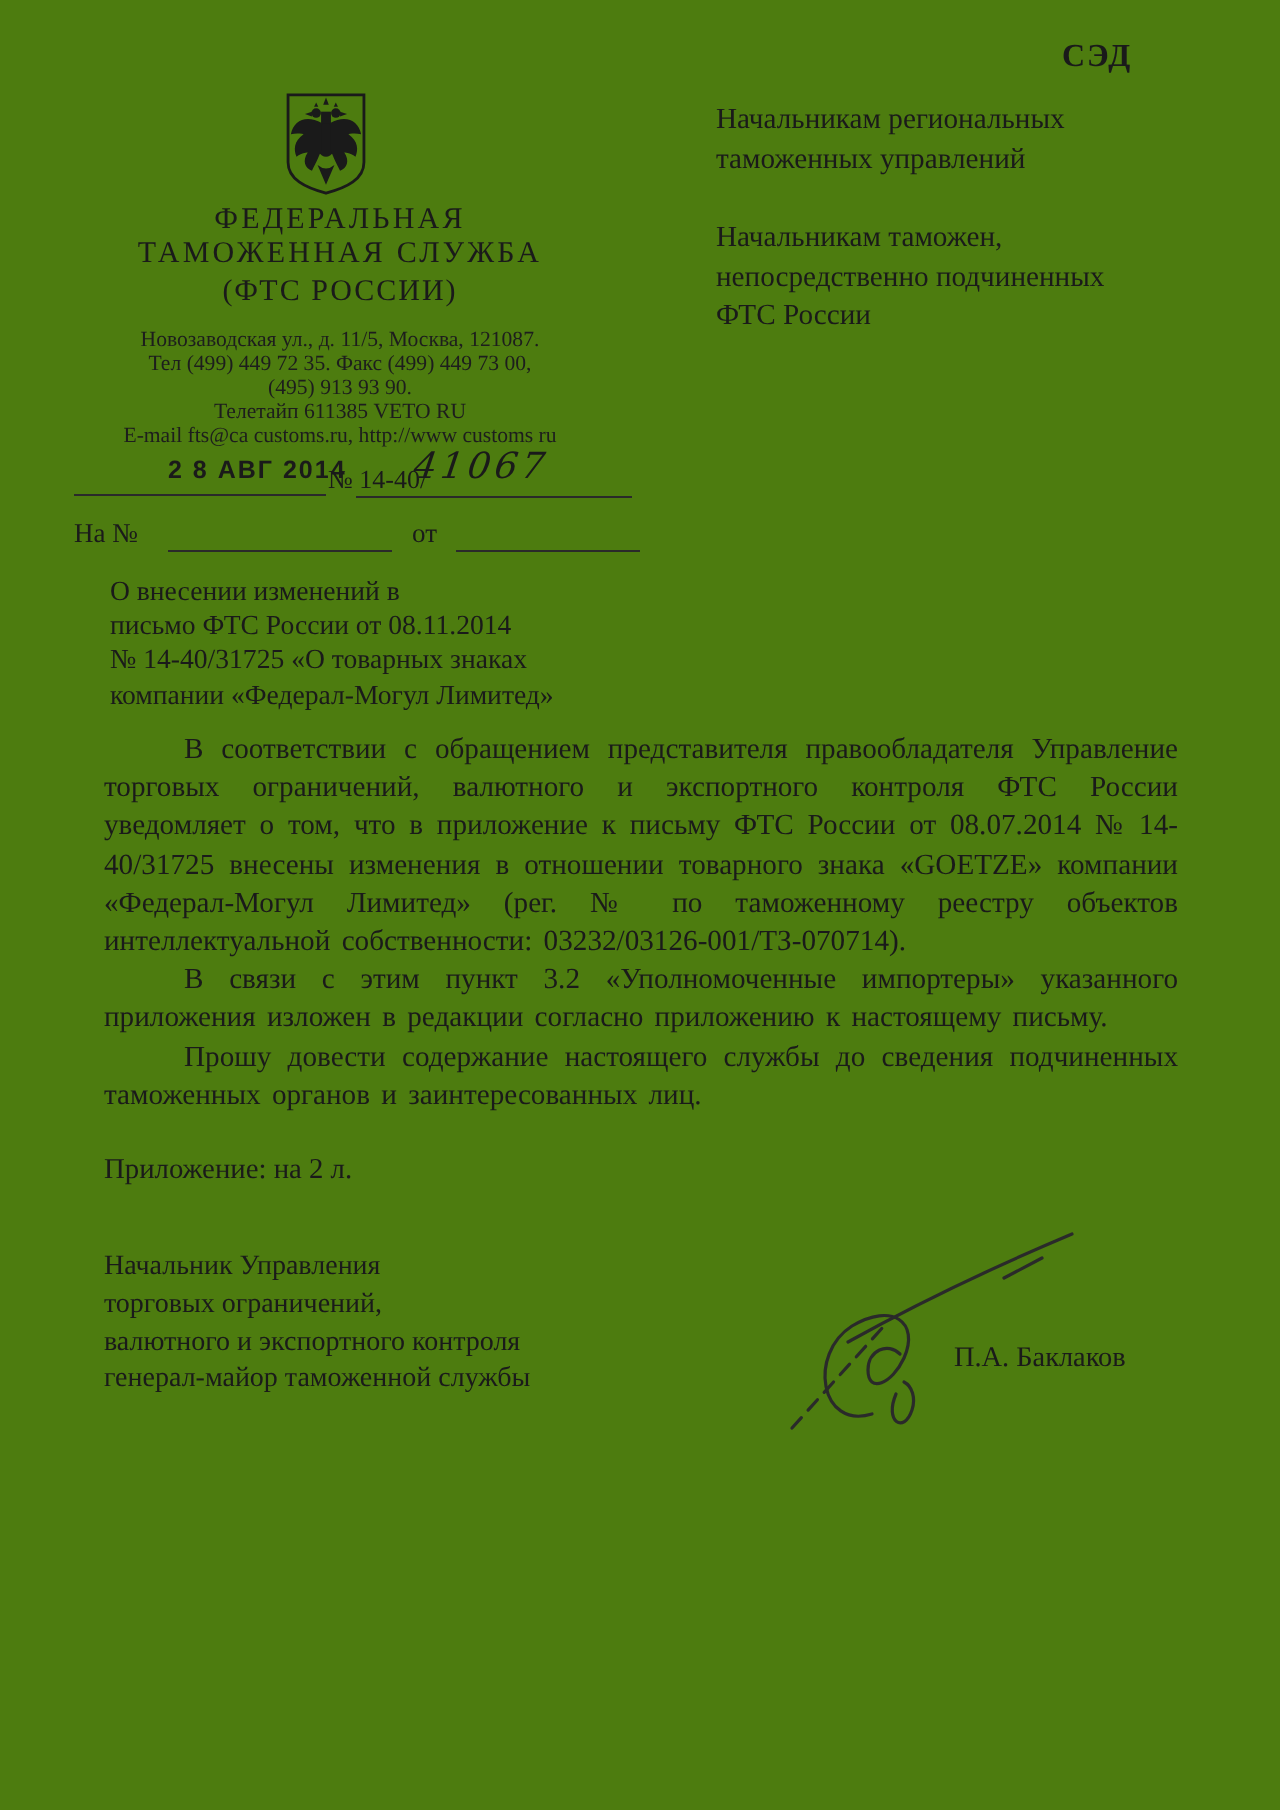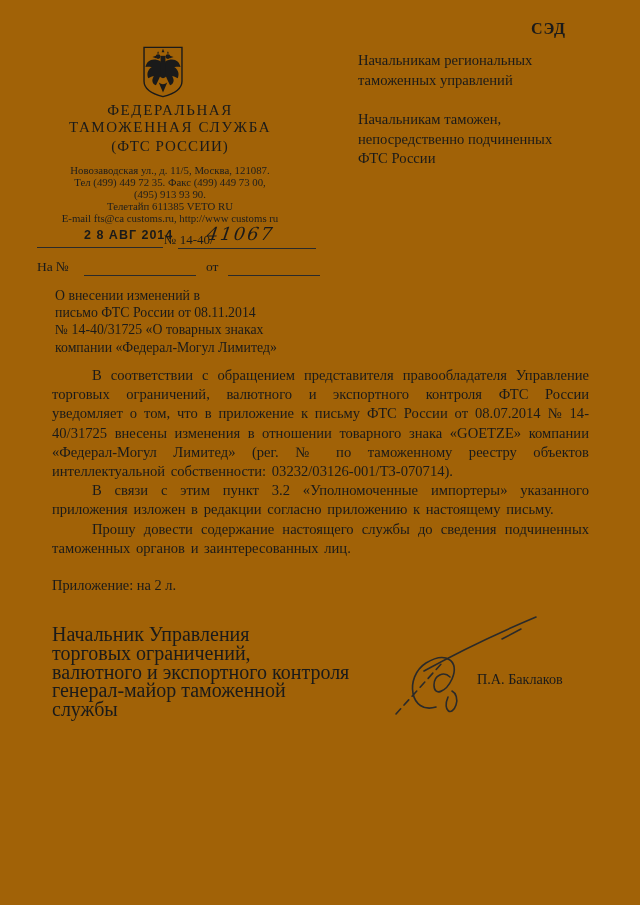--- a/index.html
+++ b/index.html
@@ -1,20 +1,20 @@
 <!DOCTYPE html>
 <html><head>
 <meta charset="utf-8">
 <style>
   html,body{margin:0;padding:0;background:#e8e8e8;}
   .page{
     position:relative;
     width:640px;height:905px;
     margin:0 auto;
-    background:#a16207;
+    background:#4d7c0f;
     color:#1a1a1a;
     font-family:"Liberation Serif", serif;
     overflow:hidden;
   }
   .abs{position:absolute;}
 
   
   .sed{
     top:20px;left:531px;
     font-weight:bold;font-size:16px;letter-spacing:1px;
@@ -71,21 +71,21 @@
   .body-text{
     top:366px;left:52px;width:537px;
     font-size:14.6px;line-height:19.2px;
     text-align:justify;word-spacing:2px;
   }
   .body-text p{margin:0;text-indent:40px;}
 
   .attachment{top:577px;left:52px;font-size:14.4px;}
 
   
-  .sig-title{top:625px;left:52px;width:300px;font-size:20px;line-height:18.8px;}
+  .sig-title{top:625px;left:52px;width:300px;font-size:14px;line-height:18.8px;}
   .sig-scribble{top:613px;left:390px;width:152px;height:114px;}
   .sig-name{top:671px;left:477px;font-size:14.2px;}
 </style>
 </head>
 <body>
 
 <div class="page">
 
   <div class="abs sed">СЭД</div>
 

